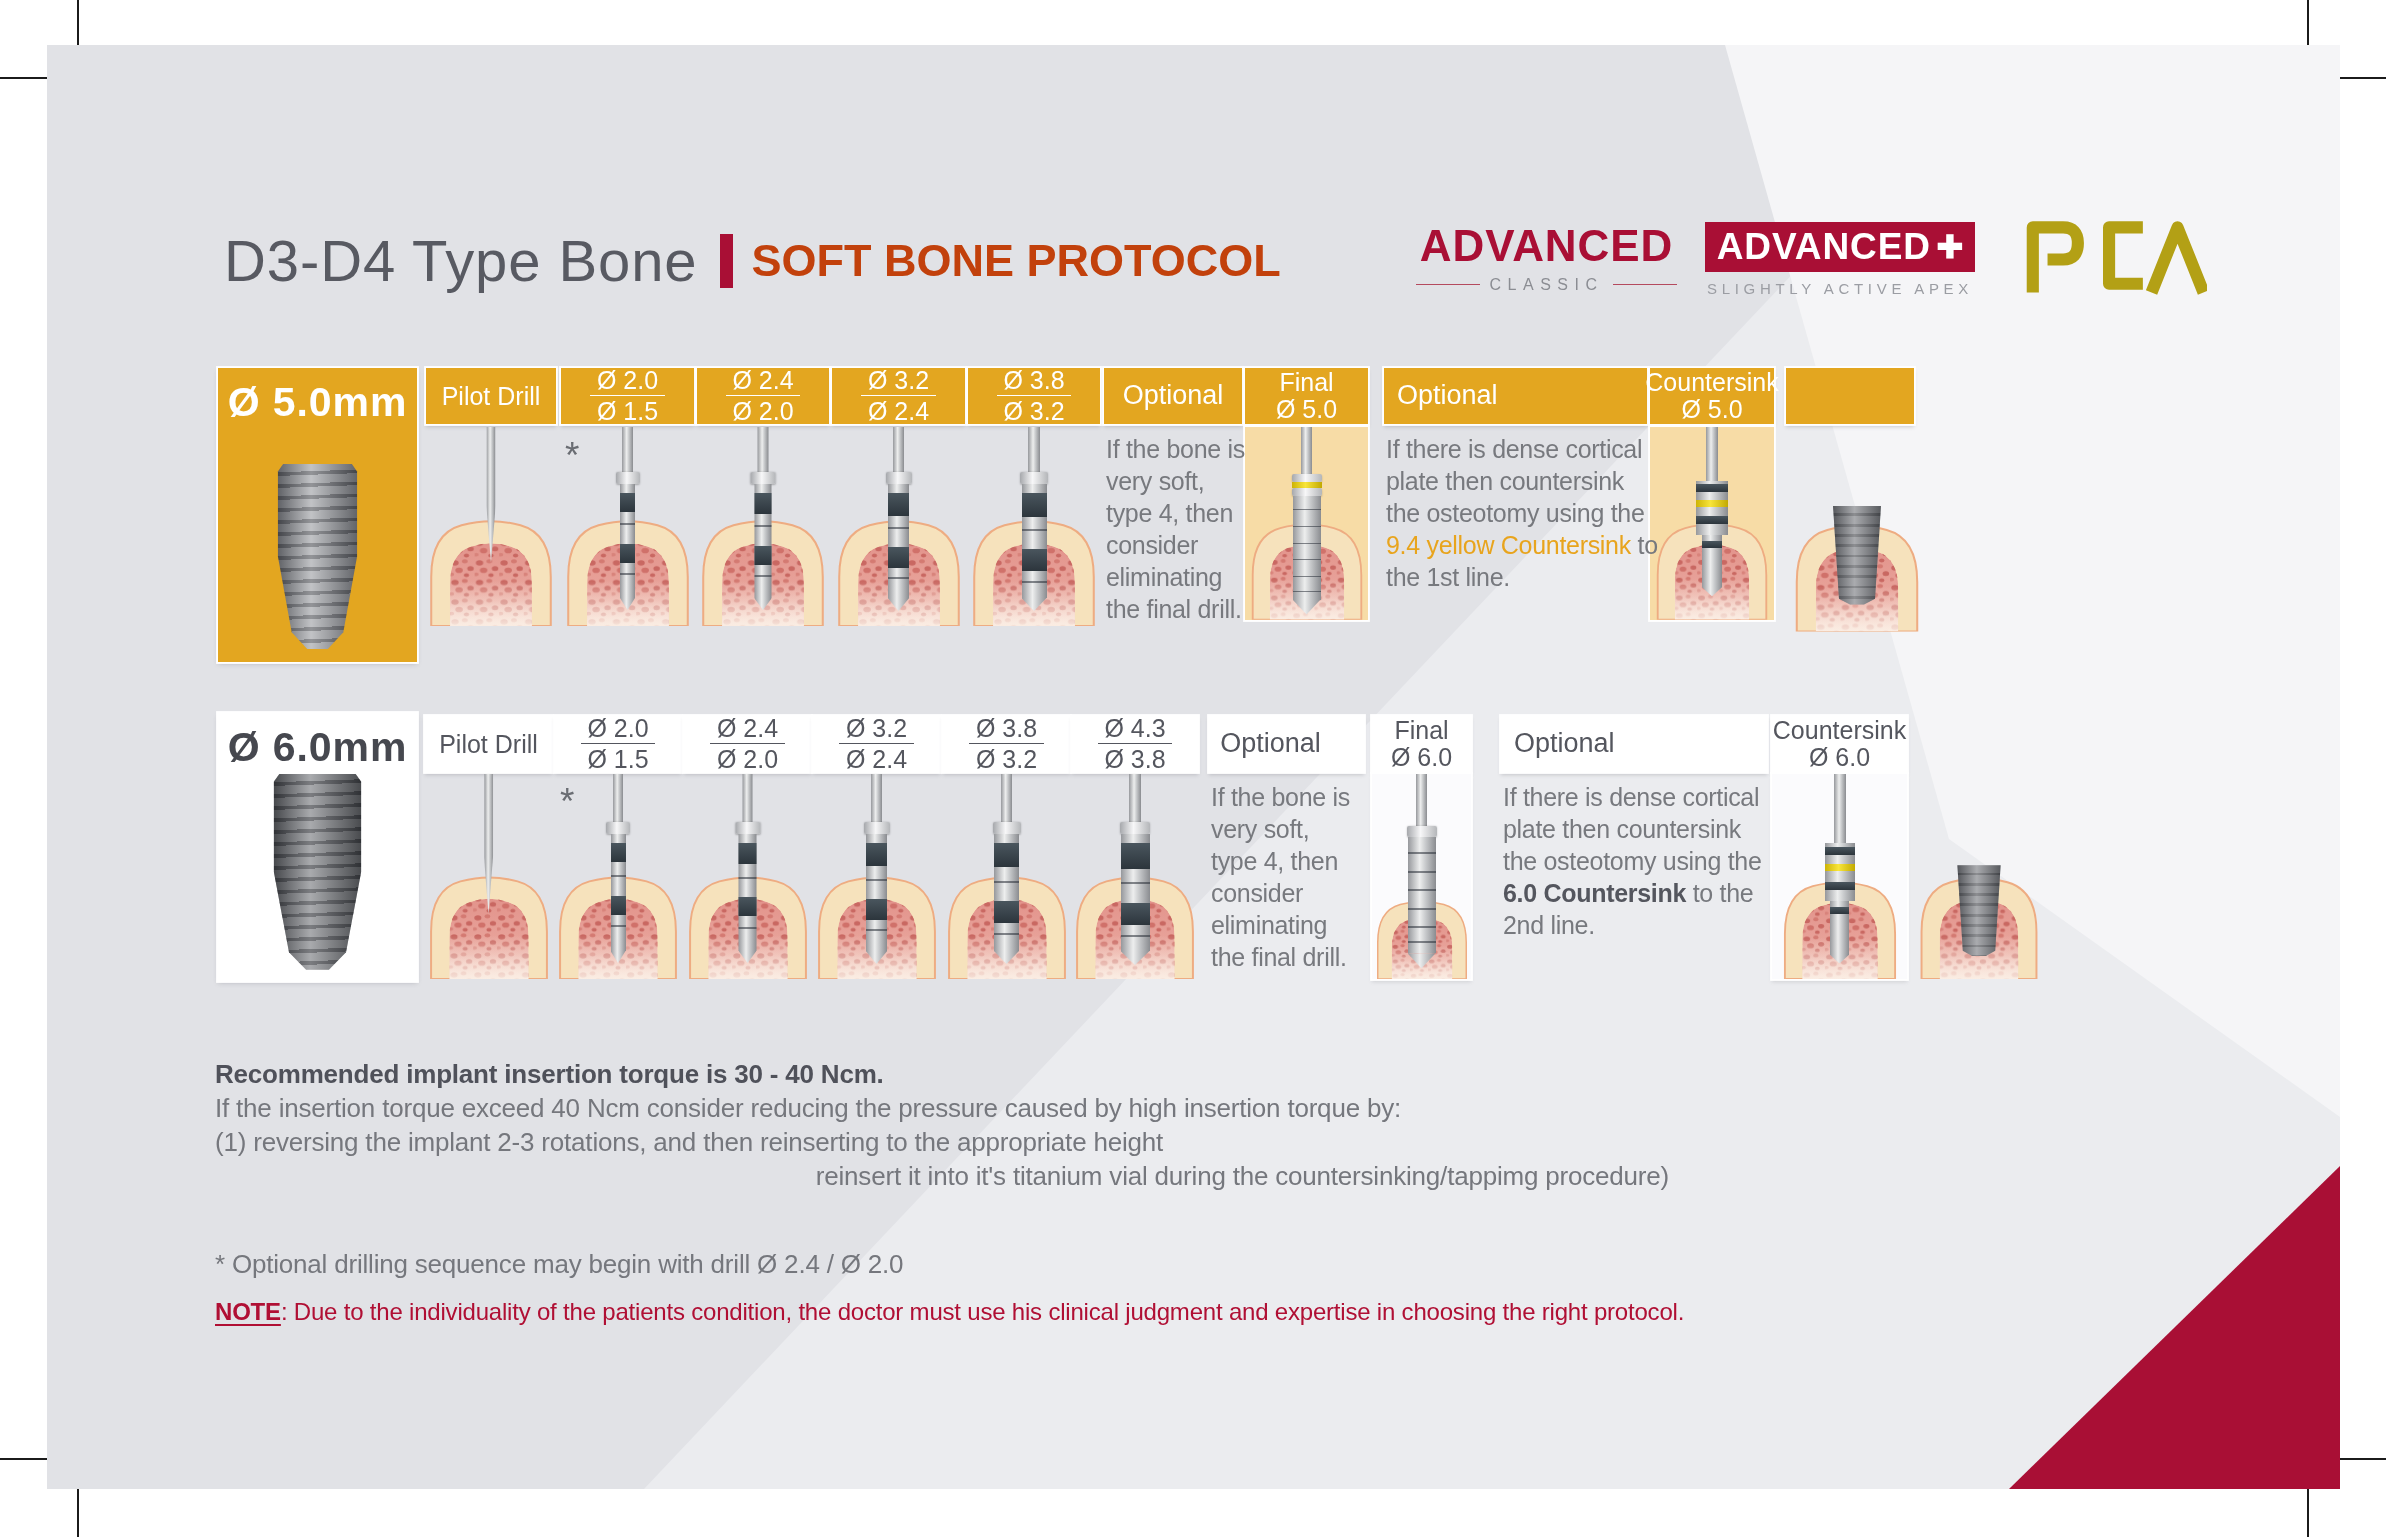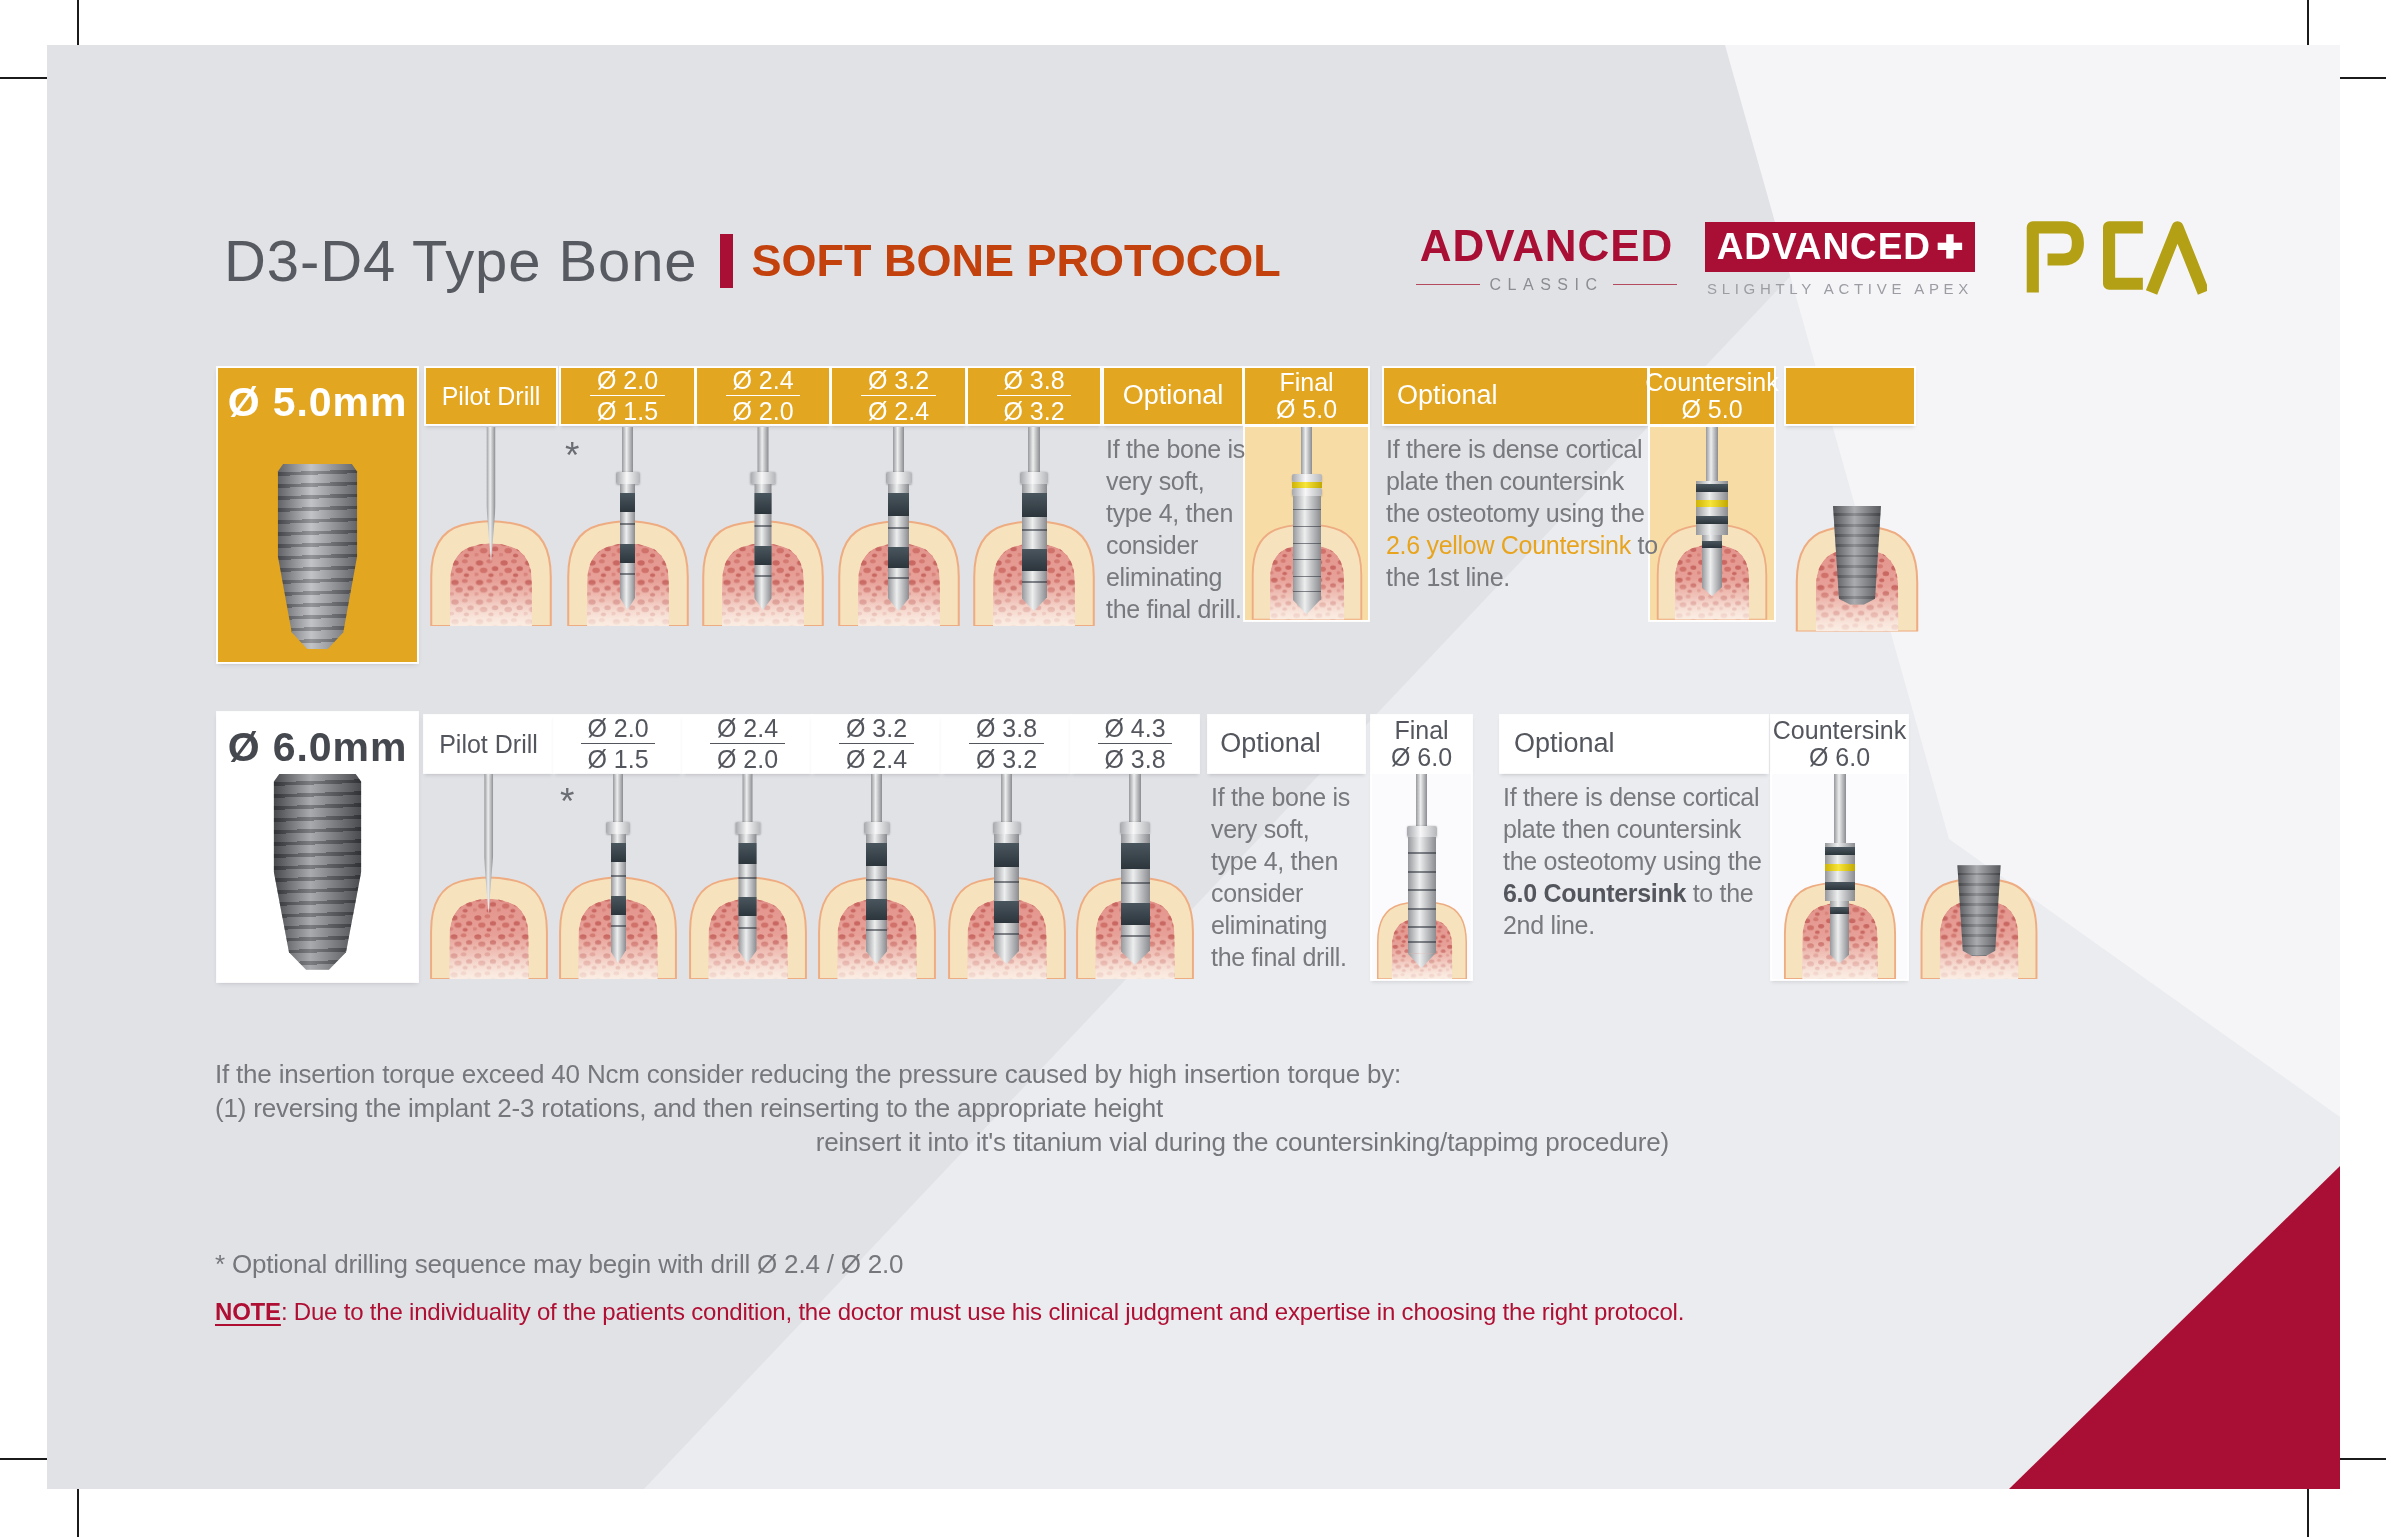--- a/index.html
+++ b/index.html
@@ -311,21 +311,21 @@
         <div class="dline" style="top:47px"></div>
           <div class="dline" style="top:63px"></div>
         <div class="dline" style="top:80px"></div>
           <div class="dline" style="top:95px"></div>
       </div>
       <div class="tip m" style="width:28px;height:15px"></div>
     </div>
   </div>
 
   <p class="optxt" style="left:1339px;top:388px;width:272px;margin:0">
-    <span>If there is dense cortical plate then countersink the osteotomy using the </span><span class="hl-gold">2.6 yellow Countersink</span><span> to the 1st line.</span>
+    <span>If there is dense cortical plate then countersink the osteotomy using the </span><span class="hl-gold">9.4 yellow Countersink</span><span> to the 1st line.</span>
   </p>
 
   <div class="cell" style="left:1603px;top:382px;width:124px;height:193px">
     <svg class="bone" viewBox="0 0 160 155" style="width:119px;height:116px">
         <use href="#boneSym"></use>
       </svg>
     <div class="drill">
       <div class="m" style="width:12px;height:54px"></div>
       <div class="dbody m" style="width:32px;height:54px">
         <div class="band" style="top:2.8px;height:8.4px"></div>
@@ -528,20 +528,21 @@
   </div>
 
   <div class="cell" style="left:1869px;top:809px;width:126px;height:125px">
     <svg class="bone" viewBox="0 0 160 155" style="width:126px;height:122px">
         <use href="#boneSym"></use>
       </svg>
     <div class="mini-implant" style="top:11.2px;width:45px;height:91px"></div>
   </div>
 
   <div class="footer-para">
+    <div class="b">Recommended implant insertion torque is 30 - 40 Ncm.</div>
     <div>If the insertion torque exceed 40 Ncm consider reducing the pressure caused by high insertion torque by:</div>
     <div>(1) reversing the implant 2-3 rotations, and then reinserting to the appropriate height</div>
     <div class="indent">reinsert it into it's titanium vial during the countersinking/tappimg procedure)</div>
   </div>
 
   <div class="ast-note">* Optional drilling sequence may begin with drill Ø 2.4 / Ø 2.0</div>
 
   <div class="note-line">
     <span class="nl">NOTE</span><span>: Due to the individuality of the patients condition, the doctor must use his clinical judgment and expertise in choosing the right protocol.</span>
   </div>

